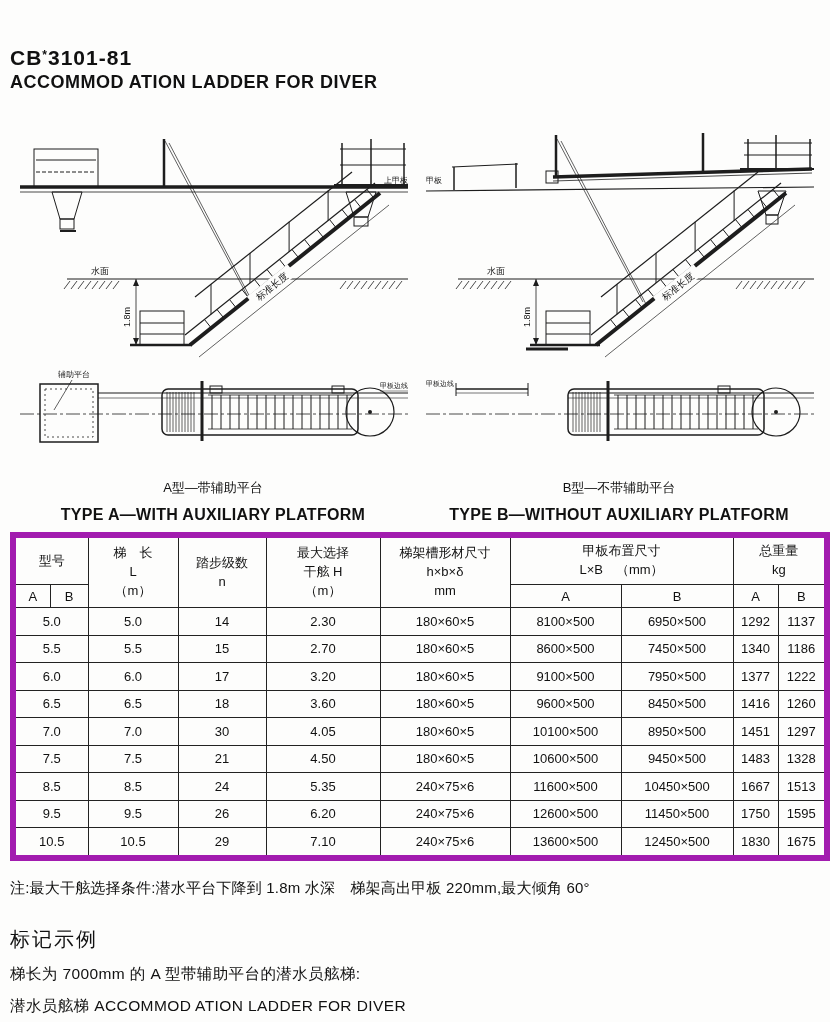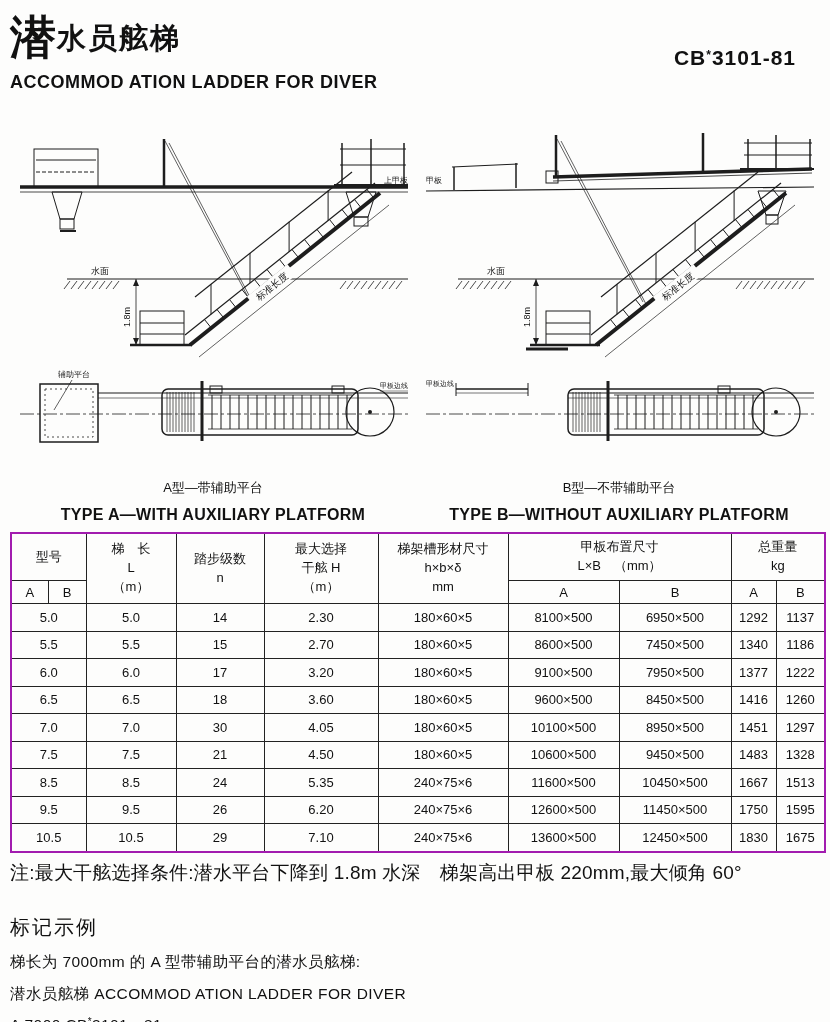--- a/index.html
+++ b/index.html
@@ -19,40 +19,37 @@
   .figure{width:406px;}
   .figure svg{display:block;}
   .cap-cn{font-size:13px;text-align:center;margin-top:16px;}
   .cap-en{font-size:16px;font-weight:bold;text-align:center;margin-top:9px;letter-spacing:.3px;}
   svg .ink{stroke:#1d1d1d;fill:none;}
   svg text{fill:#161616;stroke:none;font-family:"Liberation Sans","DejaVu Sans",sans-serif;}
   
   table.spec{border-collapse:collapse;table-layout:fixed;width:814px;margin-top:24px;}
   table.spec th,table.spec td{border:1px solid #222;text-align:center;vertical-align:middle;
         font-size:13px;font-weight:normal;padding:0;}
-  table.spec{border:2px solid #a21caf;margin-top:8px;}
+  table.spec{border:6px solid #a21caf;margin-top:8px;}
   tr.h1 th{height:46px;}
   tr.h2 th{height:22px;}
   tr.data td{height:26.5px;}
   .hl{display:block;line-height:1.45;}
   
-  .note{font-size:19px;margin-top:7px;letter-spacing:.2px;}
+  .note{font-size:15px;margin-top:18px;letter-spacing:.2px;}
   .marking-heading{font-size:20px;margin-top:28px;letter-spacing:2px;}
   .mline{font-size:15.5px;margin-top:11px;letter-spacing:.4px;}
   .mline sup{font-size:10px;vertical-align:5px;}
 </style>
 </head>
 <body>
 
 <div class="page">
 
   <div class="header-row">
-    <div class="main-title">
-      <span class="big">潜</span><span class="rest">水员舷梯</span>
-    </div>
     <div class="standard">
       <span>CB</span><sup>*</sup><span>3101-81</span>
     </div>
   </div>
   <div class="subtitle">ACCOMMOD ATION LADDER FOR DIVER</div>
 
   <div class="figures">
 
     <div class="figure">
       <svg width="406" height="336" viewBox="0 0 406 336">

